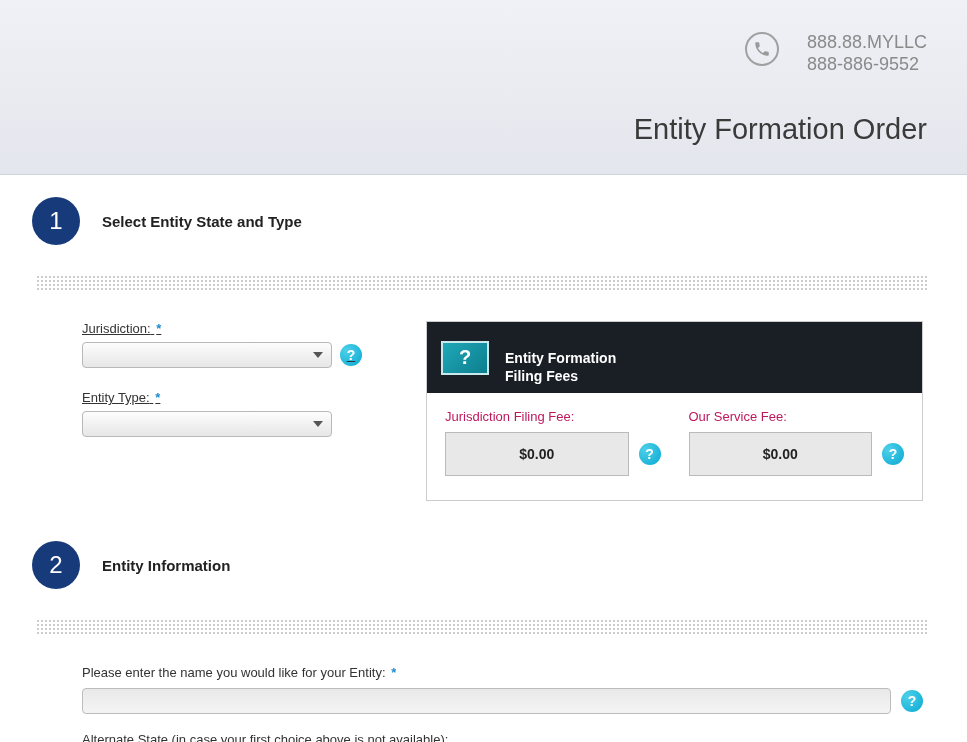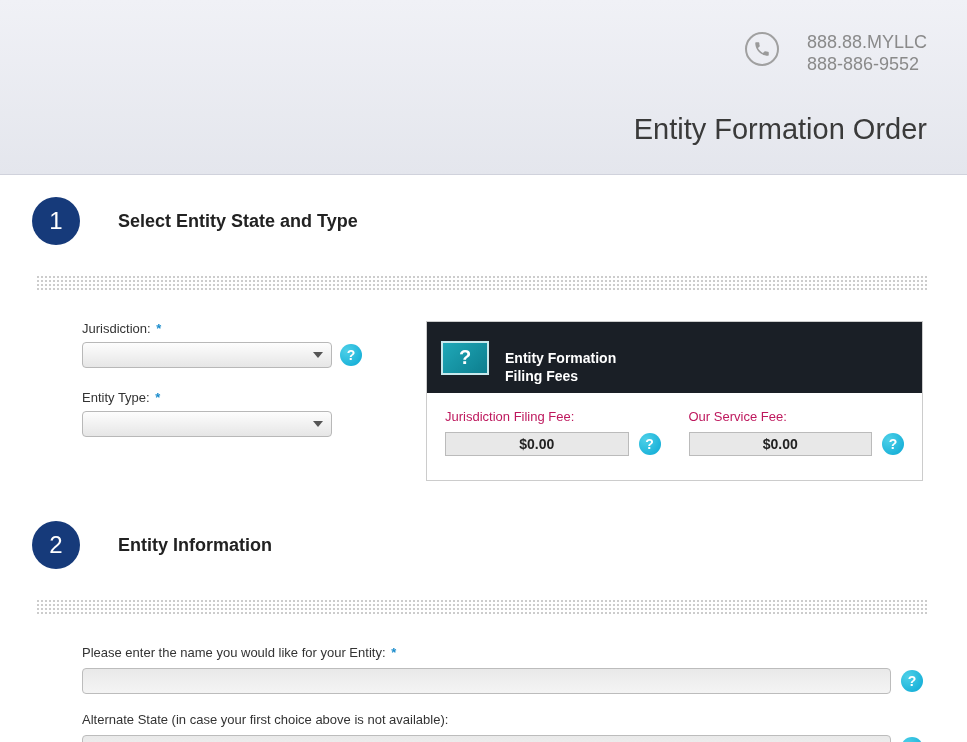--- a/index.html
+++ b/index.html
@@ -50,30 +50,30 @@
     .section-header { display: flex; align-items: center; gap: 22px; margin-bottom: 30px; }
     .step-circle {
       width: 48px; height: 48px;
       background: #163a7a;
       border-radius: 50%;
       color: #fff;
       font-size: 24px;
       display: flex; align-items: center; justify-content: center;
       font-family: Arial, sans-serif;
     }
-    .section-title { font-size: 18px; font-weight: bold; color: #222; font-family: Verdana, Arial, sans-serif; margin-left: 16px; }
+    .section-title { font-size: 15px; font-weight: bold; color: #222; font-family: Verdana, Arial, sans-serif; }
     .dotted-divider {
       height: 16px;
       background-image: radial-gradient(circle, #ccc 0.8px, transparent 0.8px);
       background-size: 4px 4px;
       margin-bottom: 30px;
       margin-left: 4px;
     }
     .row1 { display: flex; gap: 24px; padding-left: 50px; padding-right: 4px; margin-bottom: 40px; align-items: flex-start; }
-    .col-left { width: 320px; }
+    .col-left { width: 320px; text-decoration: underline; }
     .field { margin-bottom: 22px; }
     .field-label { font-size: 13px; color: #333; margin-bottom: 6px; }
     .required { color: #1a8ccc; font-weight: bold; margin-left: 2px; }
     .select-row { display: flex; align-items: center; gap: 8px; }
     .select-box {
       width: 250px; height: 26px;
       background: linear-gradient(to bottom, #fdfdfd 0%, #e6e6e6 100%);
       border: 1px solid #b8b8b8;
       border-radius: 4px;
       position: relative;
@@ -114,21 +114,21 @@
       color: #fff; font-size: 20px; font-weight: bold;
       font-family: Arial, sans-serif;
     }
     .fees-header-title { font-size: 14px; font-weight: bold; line-height: 1.25; margin-top: 20px; }
     .fees-body { padding: 16px 18px 24px 18px; display: flex; gap: 28px; }
     .fee-item { flex: 1; }
     .fee-item-row { display: flex; align-items: center; gap: 10px; }
     .fee-label { font-size: 13px; color: #be185d; margin-bottom: 8px; }
     .fee-value {
       flex: 1;
-      height: 24px;
+      height: 44px;
       background: #e8e8e8;
       border: 1px solid #bbb;
       display: flex; align-items: center; justify-content: center;
       font-size: 14px; font-weight: bold; color: #222;
     }
     .entity-info-body { padding-left: 50px; padding-right: 4px; }
     .text-field { margin-bottom: 18px; }
     .text-label { font-size: 13px; color: #333; margin-bottom: 8px; }
     .text-row { display: flex; align-items: center; gap: 10px; }
     .text-input {

